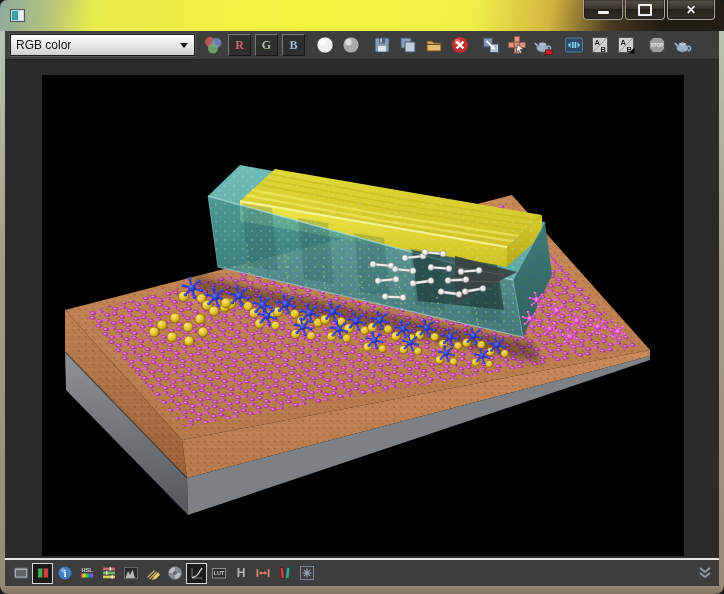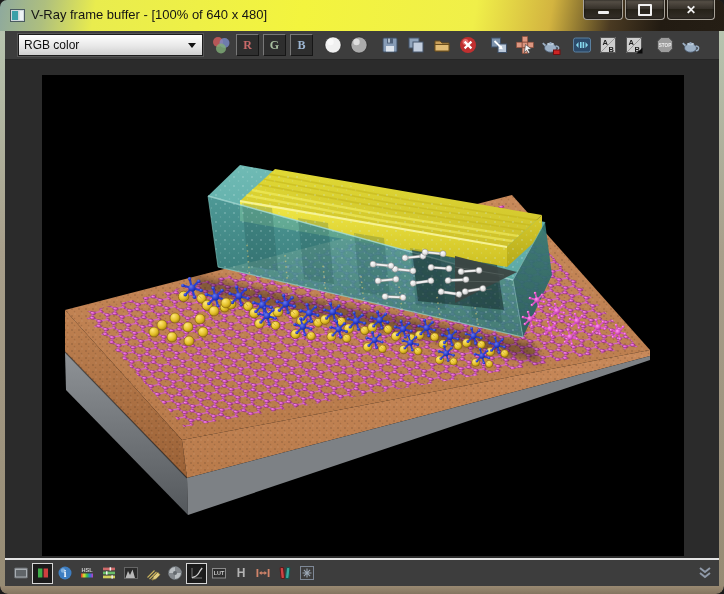--- a/index.html
+++ b/index.html
@@ -20,21 +20,21 @@
   
   .frame-l,.frame-r{position:absolute;top:31px;width:5px;height:555px;background:linear-gradient(#b7c4af,#a79e8a 40%,#968b74);}
   .frame-l{left:0;border-right:1px solid #55524a;}
   .frame-r{right:0;border-left:1px solid #55524a;}
   .frame-b{position:absolute;left:0;bottom:0;width:724px;height:8px;background:linear-gradient(#9a8a72,#847560);border-radius:0 0 8px 8px;}
   .content{position:absolute;left:5px;top:31px;width:714px;height:555px;background:#2b2b2b;}
   
   .toolbar{position:absolute;left:0;top:0;width:714px;height:29px;background:#3d3d3d;border-bottom:1px solid #262626;
     display:flex;align-items:center;padding-left:5px;box-sizing:border-box;}
   .dropdown{width:183px;height:20px;background:linear-gradient(#fefefe,#e8e8e8 55%,#cfcfcf);border:1px solid #1c1c1c;
-    box-shadow:0 0 0 1px #555;display:flex;align-items:center;position:relative;margin-right:7px;margin-left:8px;}
+    box-shadow:0 0 0 1px #555;display:flex;align-items:center;position:relative;margin-right:7px;}
   .dropdown .val{font-size:12px;color:#0e0e0e;padding-left:5px;flex:1;}
   .dd-arrow{width:0;height:0;border-left:4px solid transparent;border-right:4px solid transparent;border-top:5px solid #111;margin-right:6px;}
   .tb-icons{display:flex;align-items:center;height:29px;}
   .tb-btn{width:22px;height:22px;margin-right:4px;display:flex;align-items:center;justify-content:center;flex:none;}
   .tb-btn.raised{background:#2e2e2e;border:1px solid;border-color:#787878 #161616 #161616 #787878;width:21px;height:20px;}
   .tb-btn .ltr{font-size:12px;font-weight:bold;font-family:"Liberation Serif",serif;}
   .gap{margin-right:9px;}
   
   .render{position:absolute;left:37px;top:44px;width:642px;height:481px;background:#000;}
   
@@ -48,21 +48,20 @@
 <body>
 
 <div class="win">
 
   <div class="titlebar">
     <svg class="title-icon" viewBox="0 0 15 13">
       <rect x="0.5" y="0.5" width="14" height="12" fill="#cfd8dc" stroke="#4a5a60"></rect>
       <rect x="2" y="2" width="6" height="9" fill="#3aa0a8"></rect>
       <rect x="9.5" y="2" width="3.5" height="9" fill="#eef4f6"></rect>
     </svg>
-    <div class="title-text">V-Ray frame buffer - [100% of 640 x 480]</div>
     <div class="winbtns">
       <div class="winbtn">
           <span class="glyph-min"></span>
         </div>
       <div class="winbtn">
           <span class="glyph-max"></span>
         </div>
       <div class="winbtn close">
           <span>✕</span>
         </div>

